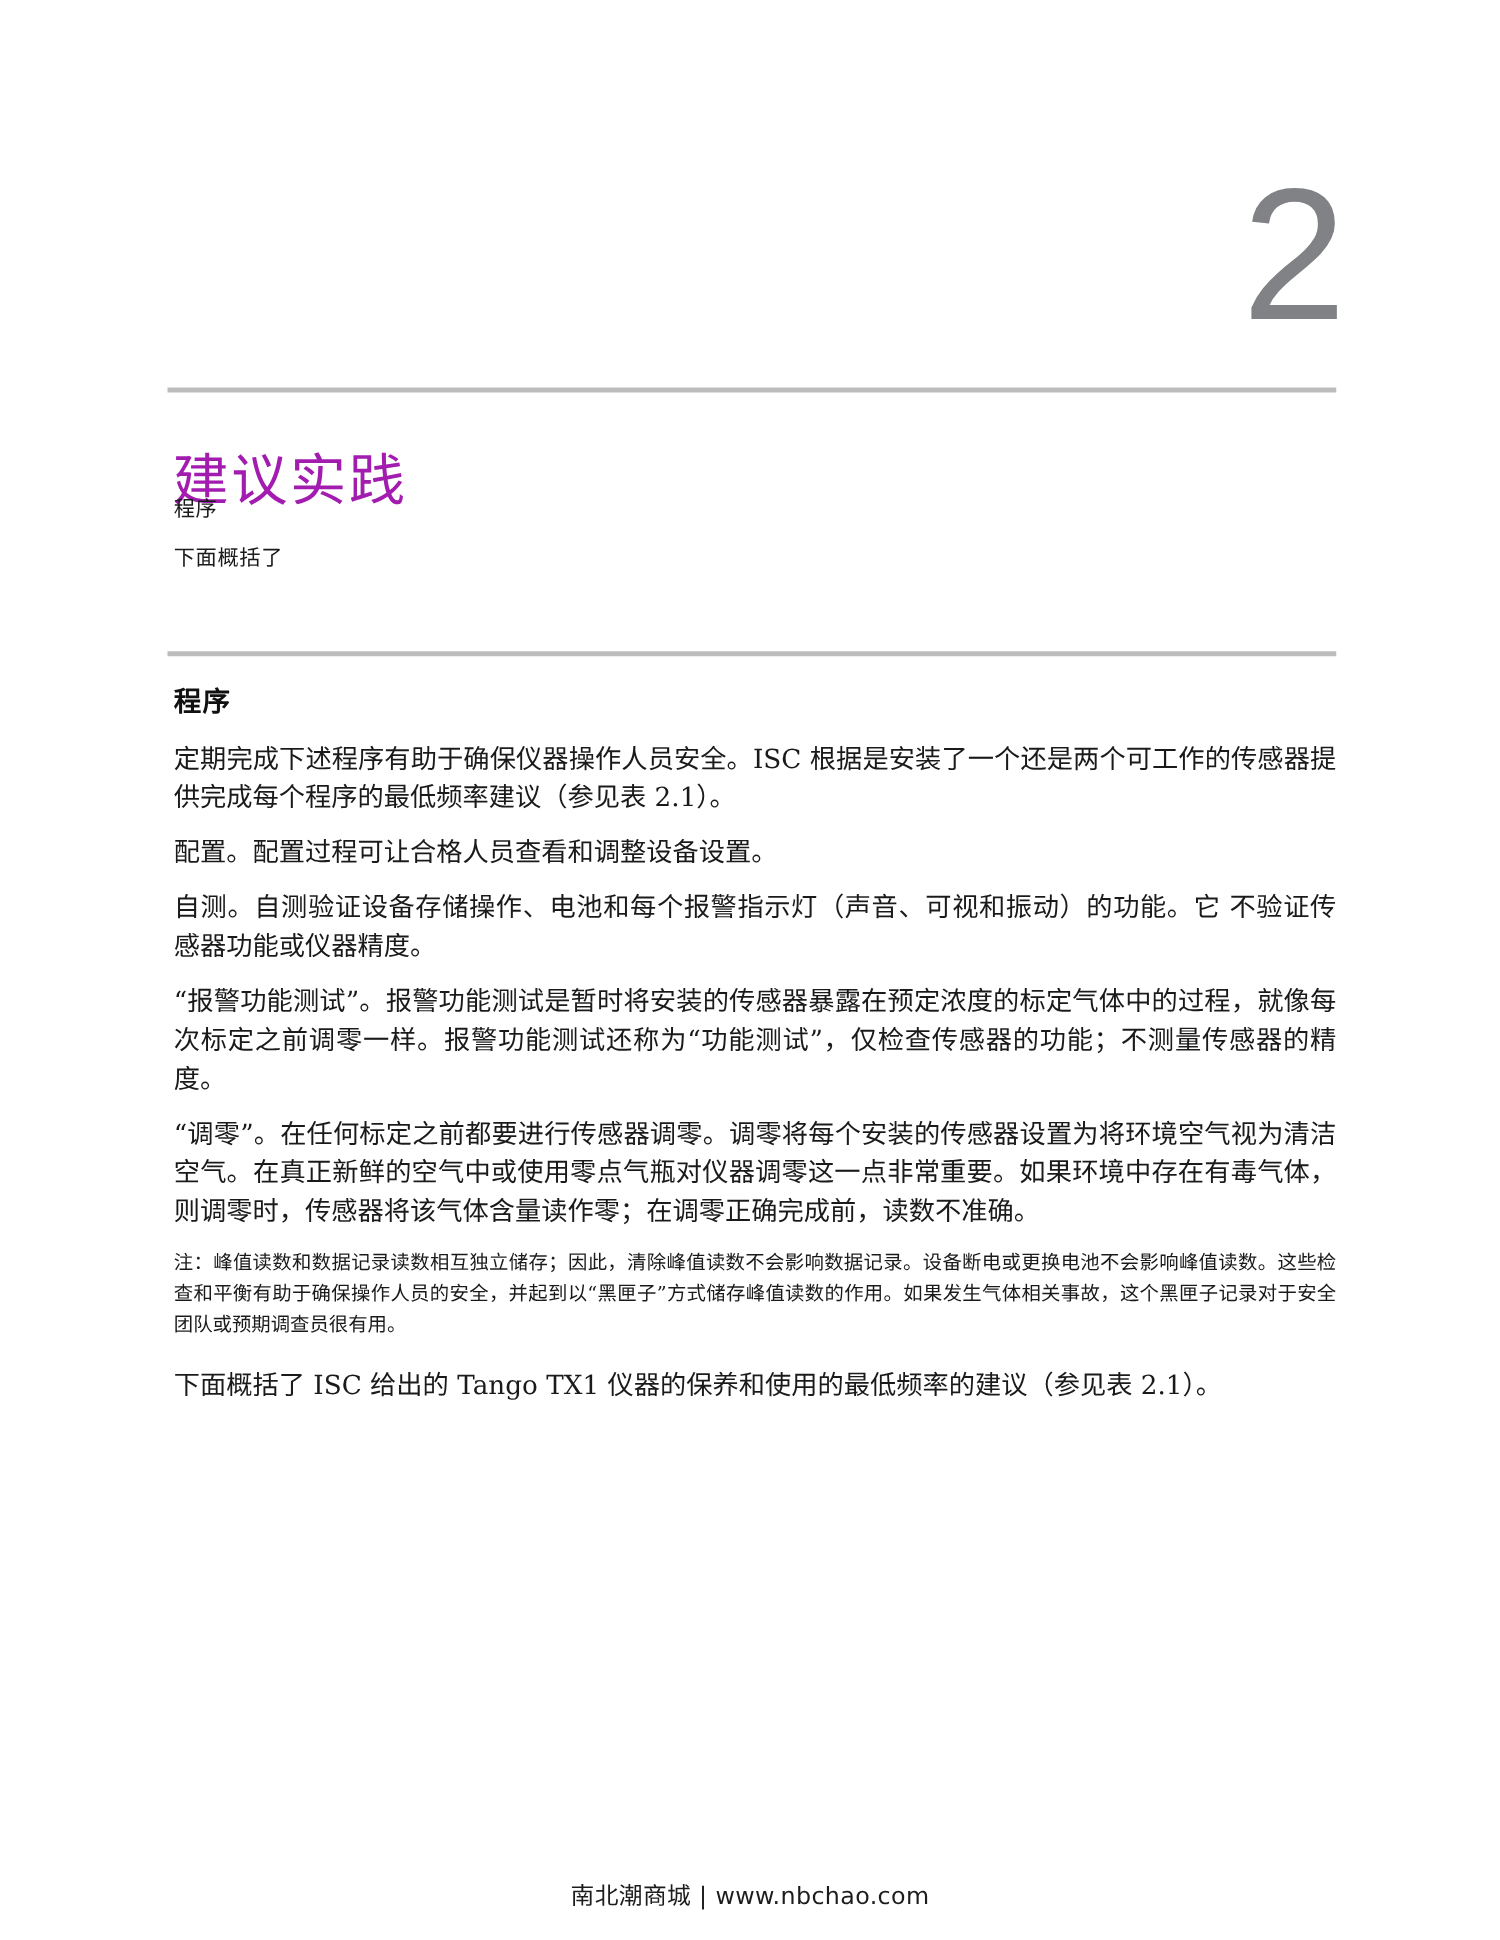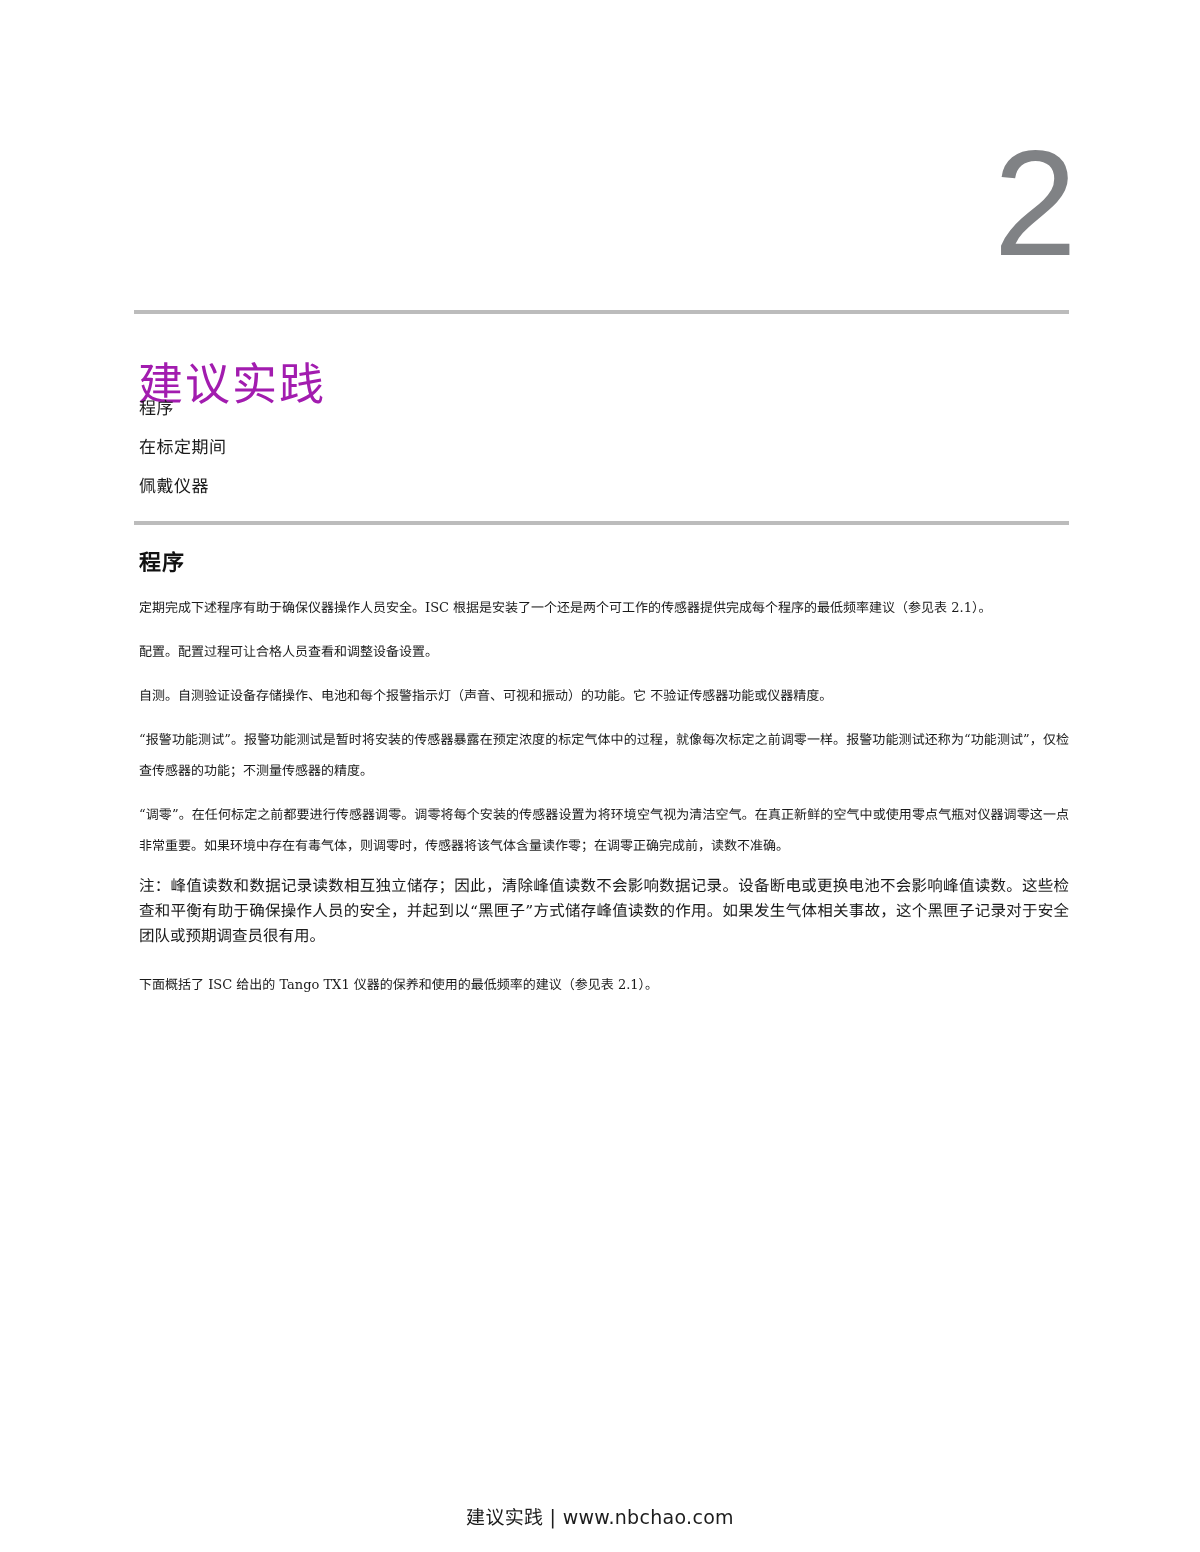--- a/index.html
+++ b/index.html
@@ -82,21 +82,21 @@
     font-family: "DejaVu Sans", "Liberation Sans", sans-serif;
     font-size: 22px;
     line-height: 30px;
     font-weight: 700;
     color: #111111;
     margin: 0 0 14px 0;
     letter-spacing: 1px;
   }
   p.para {
     font-family: "DejaVu Serif", "Liberation Serif", serif;
-    font-size: 13px;
+    font-size: 21px;
     line-height: 31px;
     color: #1a1a1a;
     margin: 0 0 13px 0;
     text-align: justify;
     text-justify: inter-ideograph;
     letter-spacing: 0px;
   }
   p.para.note {
     font-size: 15.5px;
     line-height: 25px;
@@ -129,22 +129,21 @@
 <div class="page">
 
   <div class="chapter-number">2</div>
 
   <div class="rule rule-top"></div>
 
   <h1 class="chapter-title">建议实践</h1>
 
   <div class="toc">
     <div class="toc-item">程序</div>
-    <div class="toc-item">在标定期间</div>
-    <div class="toc-item">佩戴仪器</div>
+    <div class="toc-item">下面概括了</div>
   </div>
 
   <div class="rule rule-bottom"></div>
 
   <div class="body-area">
 
     <h2 class="section-heading">程序</h2>
 
     <p class="para"><span>定期完成下述程序有助于确保仪器操作人员安全。ISC 根据是安装了一个还是两个可工作的传感器提供完成每个程序的最低频率建议（参见表 2.1）。</span></p>
 
@@ -156,15 +155,15 @@
 
     <p class="para"><span class="ital">“调零”。</span><span>在任何标定之前都要进行传感器调零。调零将每个安装的传感器设置为将环境空气视为清洁空气。在真正新鲜的空气中或使用零点气瓶对仪器调零这一点非常重要。如果环境中存在有毒气体，则调零时，传感器将该气体含量读作零；在调零正确完成前，读数不准确。</span></p>
 
 
 
     <p class="para note"><span class="ital">注：</span><span>峰值读数和数据记录读数相互独立储存；因此，清除峰值读数不会影响数据记录。设备断电或更换电池不会影响峰值读数。这些检查和平衡有助于确保操作人员的安全，并起到以“黑匣子”方式储存峰值读数的作用。如果发生气体相关事故，这个黑匣子记录对于安全团队或预期调查员很有用。</span></p>
 
     <p class="para last-para">下面概括了 ISC 给出的 Tango TX1 仪器的保养和使用的最低频率的建议（参见表 2.1）。</p>
   </div>
 
-  <div class="footer">建议实践 | www.nbchao.com</div>
+  <div class="footer">南北潮商城 | www.nbchao.com</div>
 
 </div>
 
 </body></html>

